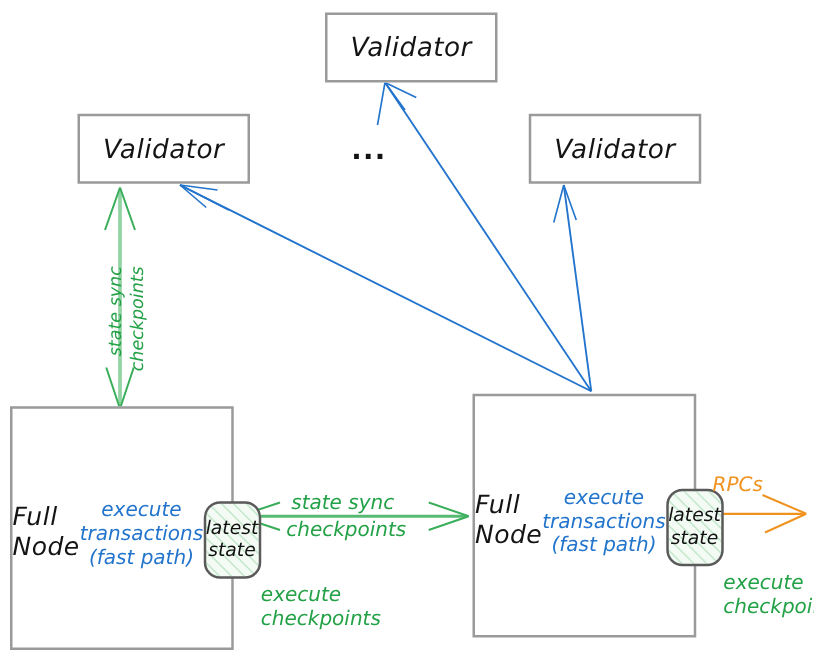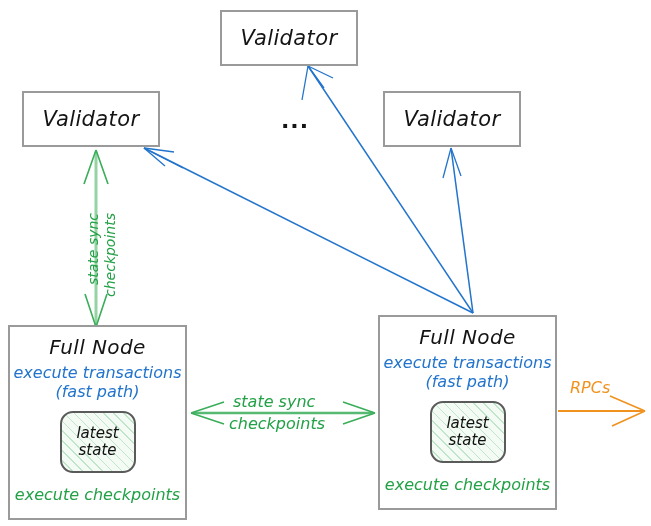--- a/index.html
+++ b/index.html
@@ -27,31 +27,31 @@
   .node-box {
     position: absolute;
     box-sizing: border-box;
     border: 2px solid #9a9a9a;
     background: #ffffff;
   }
   .validator-box {
     display: flex;
     align-items: center;
     justify-content: center;
+    margin-left: 40px;
   }
   .validator-label {
     font-size: 21px;
     color: #141414;
     letter-spacing: 0.4px;
     font-style: italic;
     font-family: "DejaVu Sans", sans-serif;
   }
   .fullnode-box {
     display: flex;
-    flex-direction: column;
     align-items: center;
     padding-top: 8px;
   }
   .fn-title {
     font-size: 20px;
     color: #141414;
     font-style: italic;
     letter-spacing: 0.4px;
     margin-bottom: 4px;
   }

